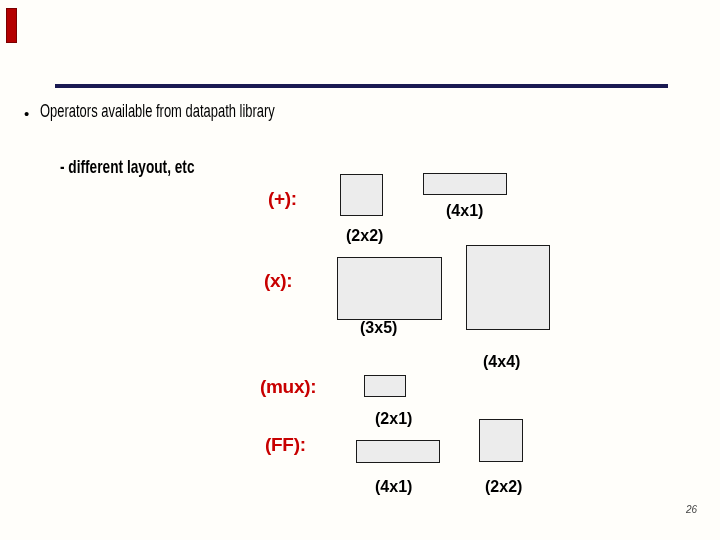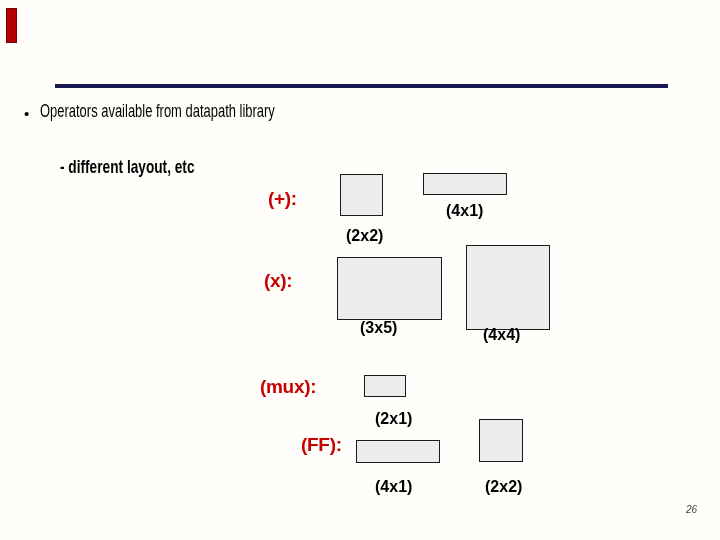--- a/index.html
+++ b/index.html
@@ -103,27 +103,27 @@
   <div class="op-label" style="left:268px; top:189px;">(+):</div>
   <div class="box" style="left:340px; top:174px; width:43px; height:42px;"></div>
   <div class="size-label" style="left:346px; top:228px;">(2x2)</div>
   <div class="box" style="left:423px; top:173px; width:84px; height:22px;"></div>
   <div class="size-label" style="left:446px; top:203px;">(4x1)</div>
 
   <div class="op-label" style="left:264px; top:271px;">(x):</div>
   <div class="box" style="left:337px; top:257px; width:105px; height:63px;"></div>
   <div class="size-label" style="left:360px; top:320px;">(3x5)</div>
   <div class="box" style="left:466px; top:245px; width:84px; height:85px;"></div>
-  <div class="size-label" style="left:483px; top:327px;">(4x4)</div>
+  <div class="size-label" style="left:483px; top:354px;">(4x4)</div>
 
   <div class="op-label" style="left:260px; top:377px;">(mux):</div>
   <div class="box" style="left:364px; top:375px; width:42px; height:22px;"></div>
   <div class="size-label" style="left:375px; top:411px;">(2x1)</div>
 
-  <div class="op-label" style="left:265px; top:435px;margin-left:36px;">(FF):</div>
+  <div class="op-label" style="left:265px; top:435px;">(FF):</div>
   <div class="box" style="left:356px; top:440px; width:84px; height:23px;"></div>
   <div class="size-label" style="left:375px; top:479px;">(4x1)</div>
   <div class="box" style="left:479px; top:419px; width:44px; height:43px;"></div>
   <div class="size-label" style="left:485px; top:479px;">(2x2)</div>
 
   <div class="page-num">26</div>
 
 </div>
 
 </body></html>

